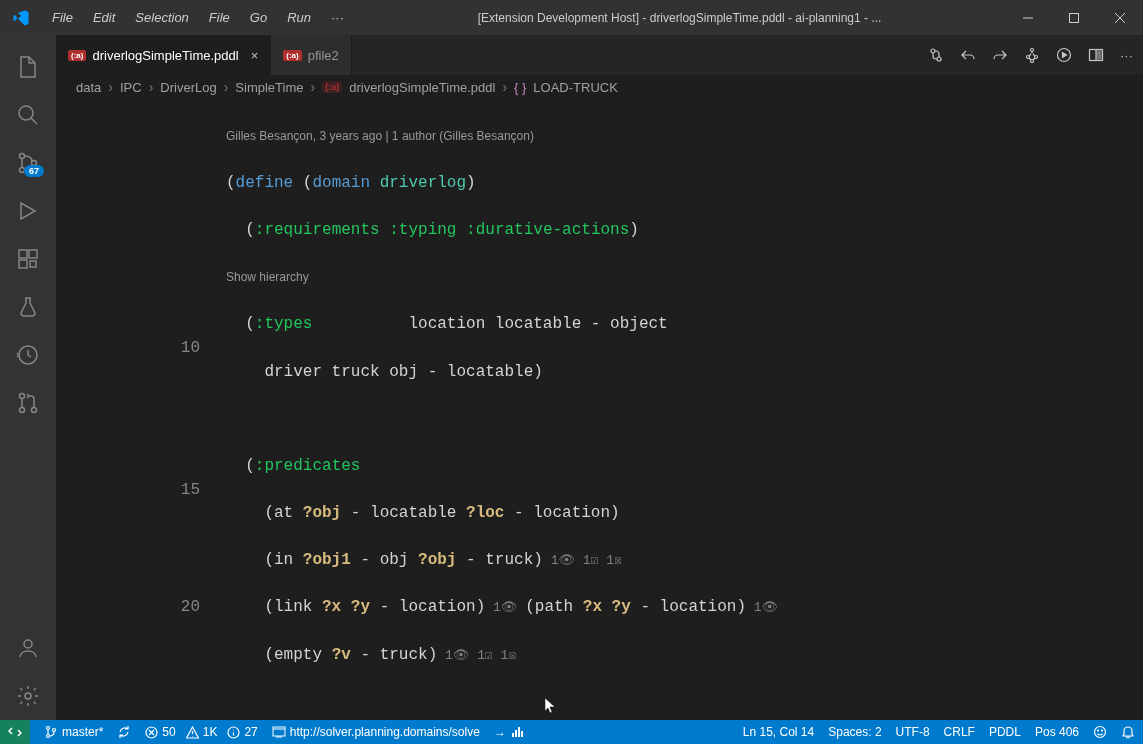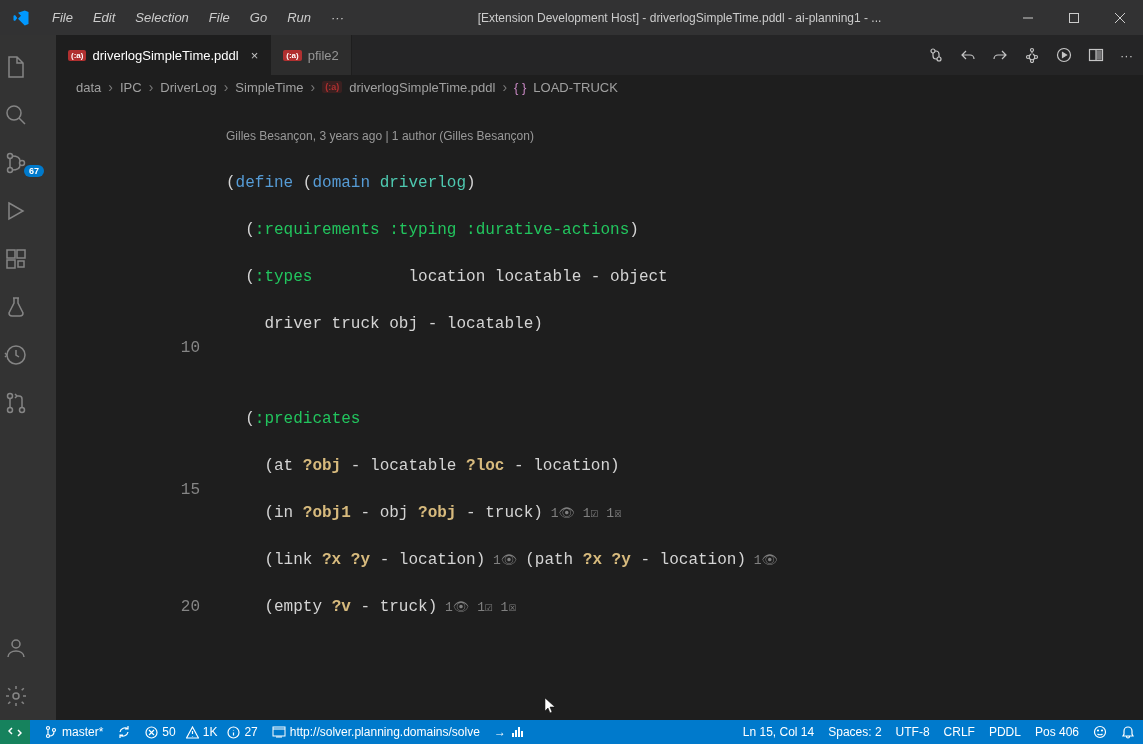--- a/index.html
+++ b/index.html
@@ -68,20 +68,21 @@
       flex-direction: column;
       align-items: center;
       padding-top: 8px;
       flex-shrink: 0;
     }
     .activity-item {
       width: 48px;
       height: 48px;
       display: flex;
       align-items: center;
+      justify-content: center;
       cursor: pointer;
       color: #858585;
       position: relative;
     }
     .activity-badge {
       position: absolute;
       bottom: 10px;
       right: 8px;
       background: #007acc;
       color: #fff;
@@ -414,20 +415,21 @@
 <div>&nbsp;</div>
 <div>20</div>
 <div>&nbsp;</div>
 <div>&nbsp;</div>
 <div>&nbsp;</div>
       </div>
       <div class="code-area">
 <div><span class="codelens">Gilles Besançon, 3 years ago | 1 author (Gilles Besançon)</span></div>
 <div><span class="k-sym">(</span><span class="k-def">define</span><span class="k-sym"> (</span><span class="k-def">domain</span><span class="k-type"> driverlog</span><span class="k-sym">)</span></div>
 <div><span class="k-sym">  (</span><span class="k-kw">:requirements</span><span> </span><span class="k-kw">:typing</span><span> </span><span class="k-kw">:durative-actions</span><span class="k-sym">)</span></div>
+<div><span class="codelens codelens-link">Show hierarchy</span></div>
 <div><span class="k-sym">  (</span><span class="k-kw">:types</span><span class="k-sym">          location locatable - object</span></div>
 <div><span class="k-sym">    driver truck obj - locatable)</span></div>
 <div><span></span>&nbsp;</div>
 <div><span class="k-sym">  (</span><span class="k-kw">:predicates</span></div>
 <div><span class="k-sym">    (at </span><span class="k-const">?obj</span><span class="k-sym"> - locatable </span><span class="k-const">?loc</span><span class="k-sym"> - location)</span></div>
 <div><span class="k-sym">    (in </span><span class="k-const">?obj1</span><span class="k-sym"> - obj </span><span class="k-const">?obj</span><span class="k-sym"> - truck)</span><span class="hint"> 1👁 1☑ 1☒</span></div>
 <div><span class="k-sym">    (link </span><span class="k-const">?x</span><span> </span><span class="k-const">?y</span><span class="k-sym"> - location)</span><span class="hint"> 1👁 </span><span class="k-sym">(path </span><span class="k-const">?x</span><span> </span><span class="k-const">?y</span><span class="k-sym"> - location)</span><span class="hint"> 1👁</span></div>
 <div><span class="k-sym">    (empty </span><span class="k-const">?v</span><span class="k-sym"> - truck)</span><span class="hint"> 1👁 1☑ 1☒</span></div>
 
 

